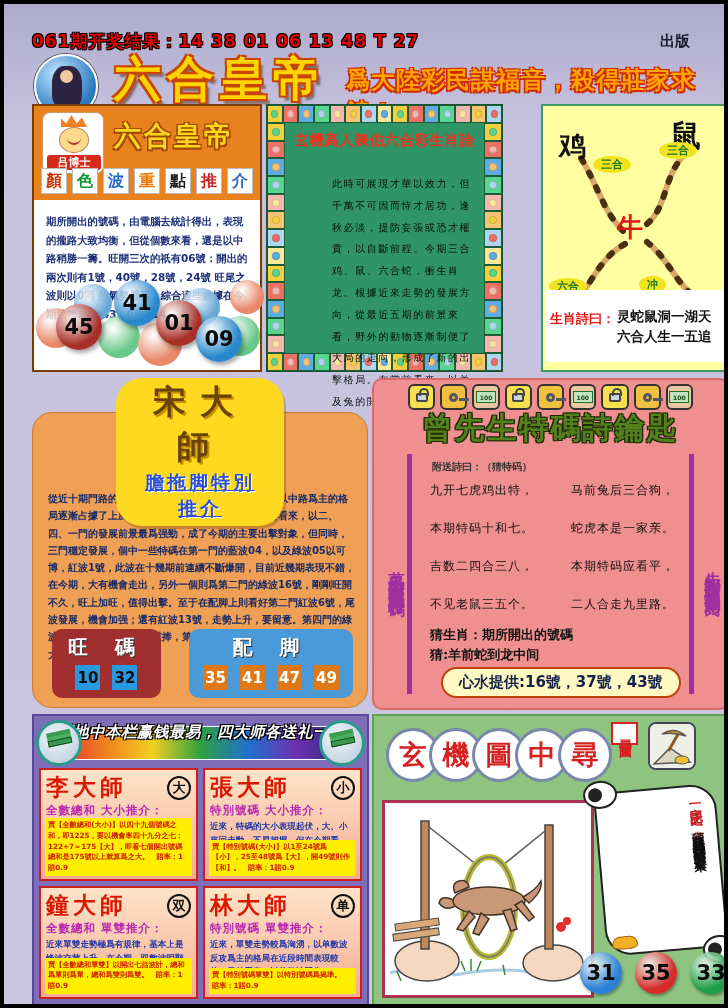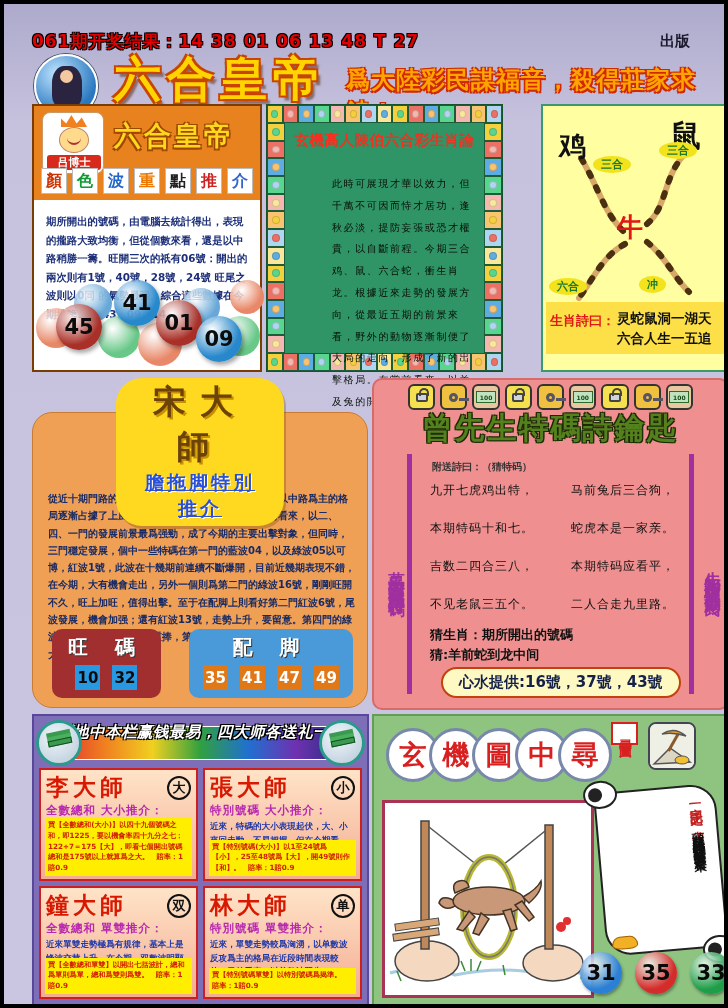--- a/index.html
+++ b/index.html
@@ -76,21 +76,21 @@
   .rp-corner { position:absolute; font-weight:bold; color:#101010; }
   .rp-tl { left:16px; top:22px; font-size:27px; }
   .rp-tr { left:128px; top:10px; font-size:30px; }
   .rp-center { left:74px; top:104px; font-size:26px; color:#e01818; }
   .rp-bl { left:18px; top:192px; font-size:30px; }
   .rp-br { left:124px; top:192px; font-size:30px; }
   .rp-oval { position:absolute; background:#f2e31c; color:#1e7a2e; font-size:11px; font-weight:bold;
              padding:1px 8px; border-radius:50%; }
   .rp-oval-a { left:50px; top:50px; } .rp-oval-b { left:116px; top:36px; }
   .rp-oval-c { left:6px; top:172px;font-family:Liberation Mono, monospace; } .rp-oval-d { left:96px; top:170px; }
-  .rp-poem { position:absolute; left:3px; right:3px; bottom:16px; background:#fde047; padding:6px 4px;
+  .rp-poem { position:absolute; left:3px; right:3px; bottom:8px; background:#ffffff; padding:16px 4px;
              display:flex; gap:2px; }
   .rp-poem-label { color:#e01818; font-weight:bold; font-size:13px; white-space:nowrap; padding-top:4px; }
   .rp-poem-lines { font-size:13.5px; font-weight:bold; color:#111; line-height:1.5; }
 
   
   .song-panel { position:absolute; left:28px; top:374px; width:336px; height:332px; }
   .sp-card { position:absolute; left:0; right:0; top:34px; bottom:2px; background:#f0a054;
              border-radius:20px; border:1px solid #c87c34; }
   .sp-blob { position:absolute; left:50%; top:0; transform:translateX(-50%); background:#ffd820;
              border-radius:26px; padding:2px 22px 4px 22px; text-align:center; z-index:2;

